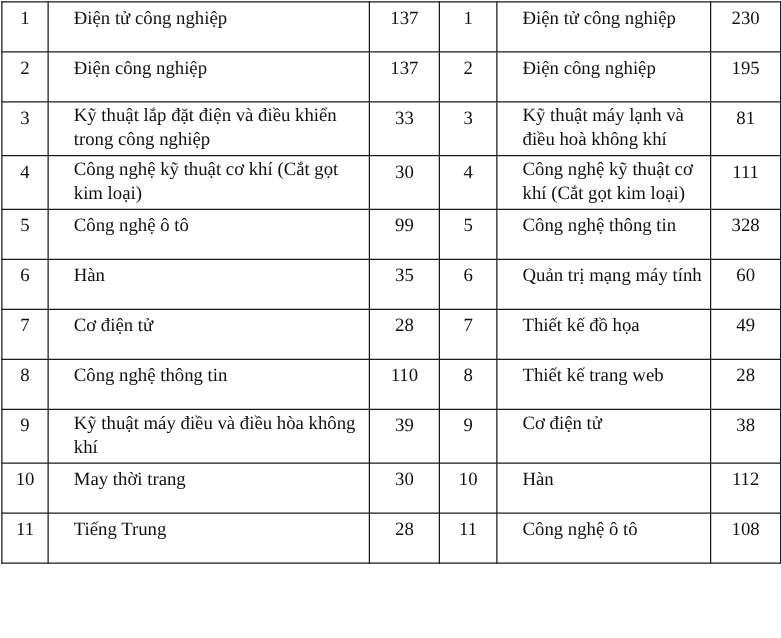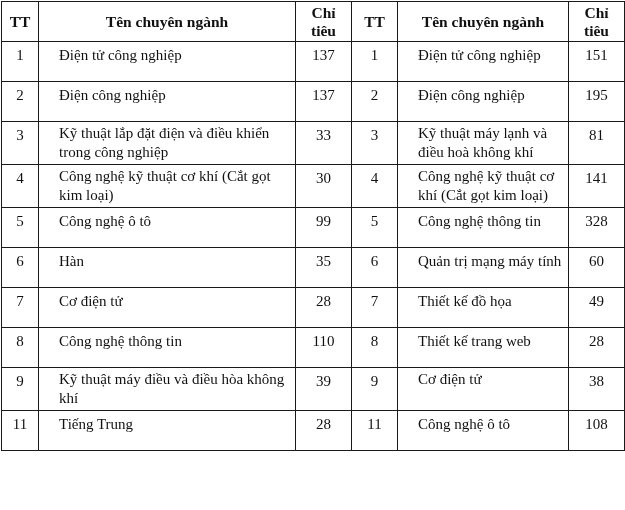--- a/index.html
+++ b/index.html
@@ -47,42 +47,28 @@
     <col style="width:37px">
     <col style="width:257px">
     <col style="width:56px">
     <col style="width:46px">
     <col style="width:171px">
     <col style="width:56px">
   </colgroup>
 
   <tbody>
 
-  <tr style="height:40px">
-    <td class="hdr">TT</td>
-    <td class="hdr">Tên chuyên ngành</td>
-    <td class="hdr">
-      <div>Chỉ</div>
-      <div>tiêu</div>
-    </td>
-    <td class="hdr">TT</td>
-    <td class="hdr">Tên chuyên ngành</td>
-    <td class="hdr">
-      <div>Chỉ</div>
-      <div>tiêu</div>
-    </td>
-  </tr>
 
   <tr class="r2">
     <td class="c">1</td>
     <td class="l">Điện tử công nghiệp</td>
     <td class="c">137</td>
     <td class="c">1</td>
     <td class="l">Điện tử công nghiệp</td>
-    <td class="c">151</td>
+    <td class="c">230</td>
   </tr>
   <tr class="r2">
     <td class="c">2</td>
     <td class="l">Điện công nghiệp</td>
     <td class="c">137</td>
     <td class="c">2</td>
     <td class="l">Điện công nghiệp</td>
     <td class="c">195</td>
   </tr>
   <tr style="height:40px">
@@ -92,21 +78,21 @@
     <td class="c">3</td>
     <td class="l" style="padding-top:2px">Kỹ thuật máy lạnh và điều hoà không khí</td>
     <td class="c">81</td>
   </tr>
   <tr style="height:40px">
     <td class="c">4</td>
     <td class="l" style="padding-top:2px"> Công nghệ kỹ thuật cơ khí (Cắt gọt kim loại)</td>
     <td class="c">30</td>
     <td class="c">4</td>
     <td class="l" style="padding-top:2px">Công nghệ kỹ thuật cơ khí (Cắt gọt kim loại)</td>
-    <td class="c">141</td>
+    <td class="c">111</td>
   </tr>
   <tr class="r2">
     <td class="c">5</td>
     <td class="l">Công nghệ ô tô</td>
     <td class="c">99</td>
     <td class="c">5</td>
     <td class="l">Công nghệ thông tin</td>
     <td class="c">328</td>
   </tr>
   <tr class="r2">
@@ -135,20 +121,28 @@
   </tr>
   <tr class="r3">
     <td class="c">9</td>
     <td class="l" style="padding-top:2px">Kỹ thuật máy điều và điều hòa không khí</td>
     <td class="c">39</td>
     <td class="c">9</td>
     <td class="l" style="padding-top:2px">Cơ điện tử</td>
     <td class="c">38</td>
   </tr>
   <tr class="r2">
+    <td class="c">10</td>
+    <td class="l">May thời trang</td>
+    <td class="c">30</td>
+    <td class="c">10</td>
+    <td class="l">Hàn</td>
+    <td class="c">112</td>
+  </tr>
+  <tr class="r2">
     <td class="c">11</td>
     <td class="l">Tiếng Trung</td>
     <td class="c">28</td>
     <td class="c">11</td>
     <td class="l">Công nghệ ô tô</td>
     <td class="c">108</td>
   </tr>
 
 </tbody>
     </table>

